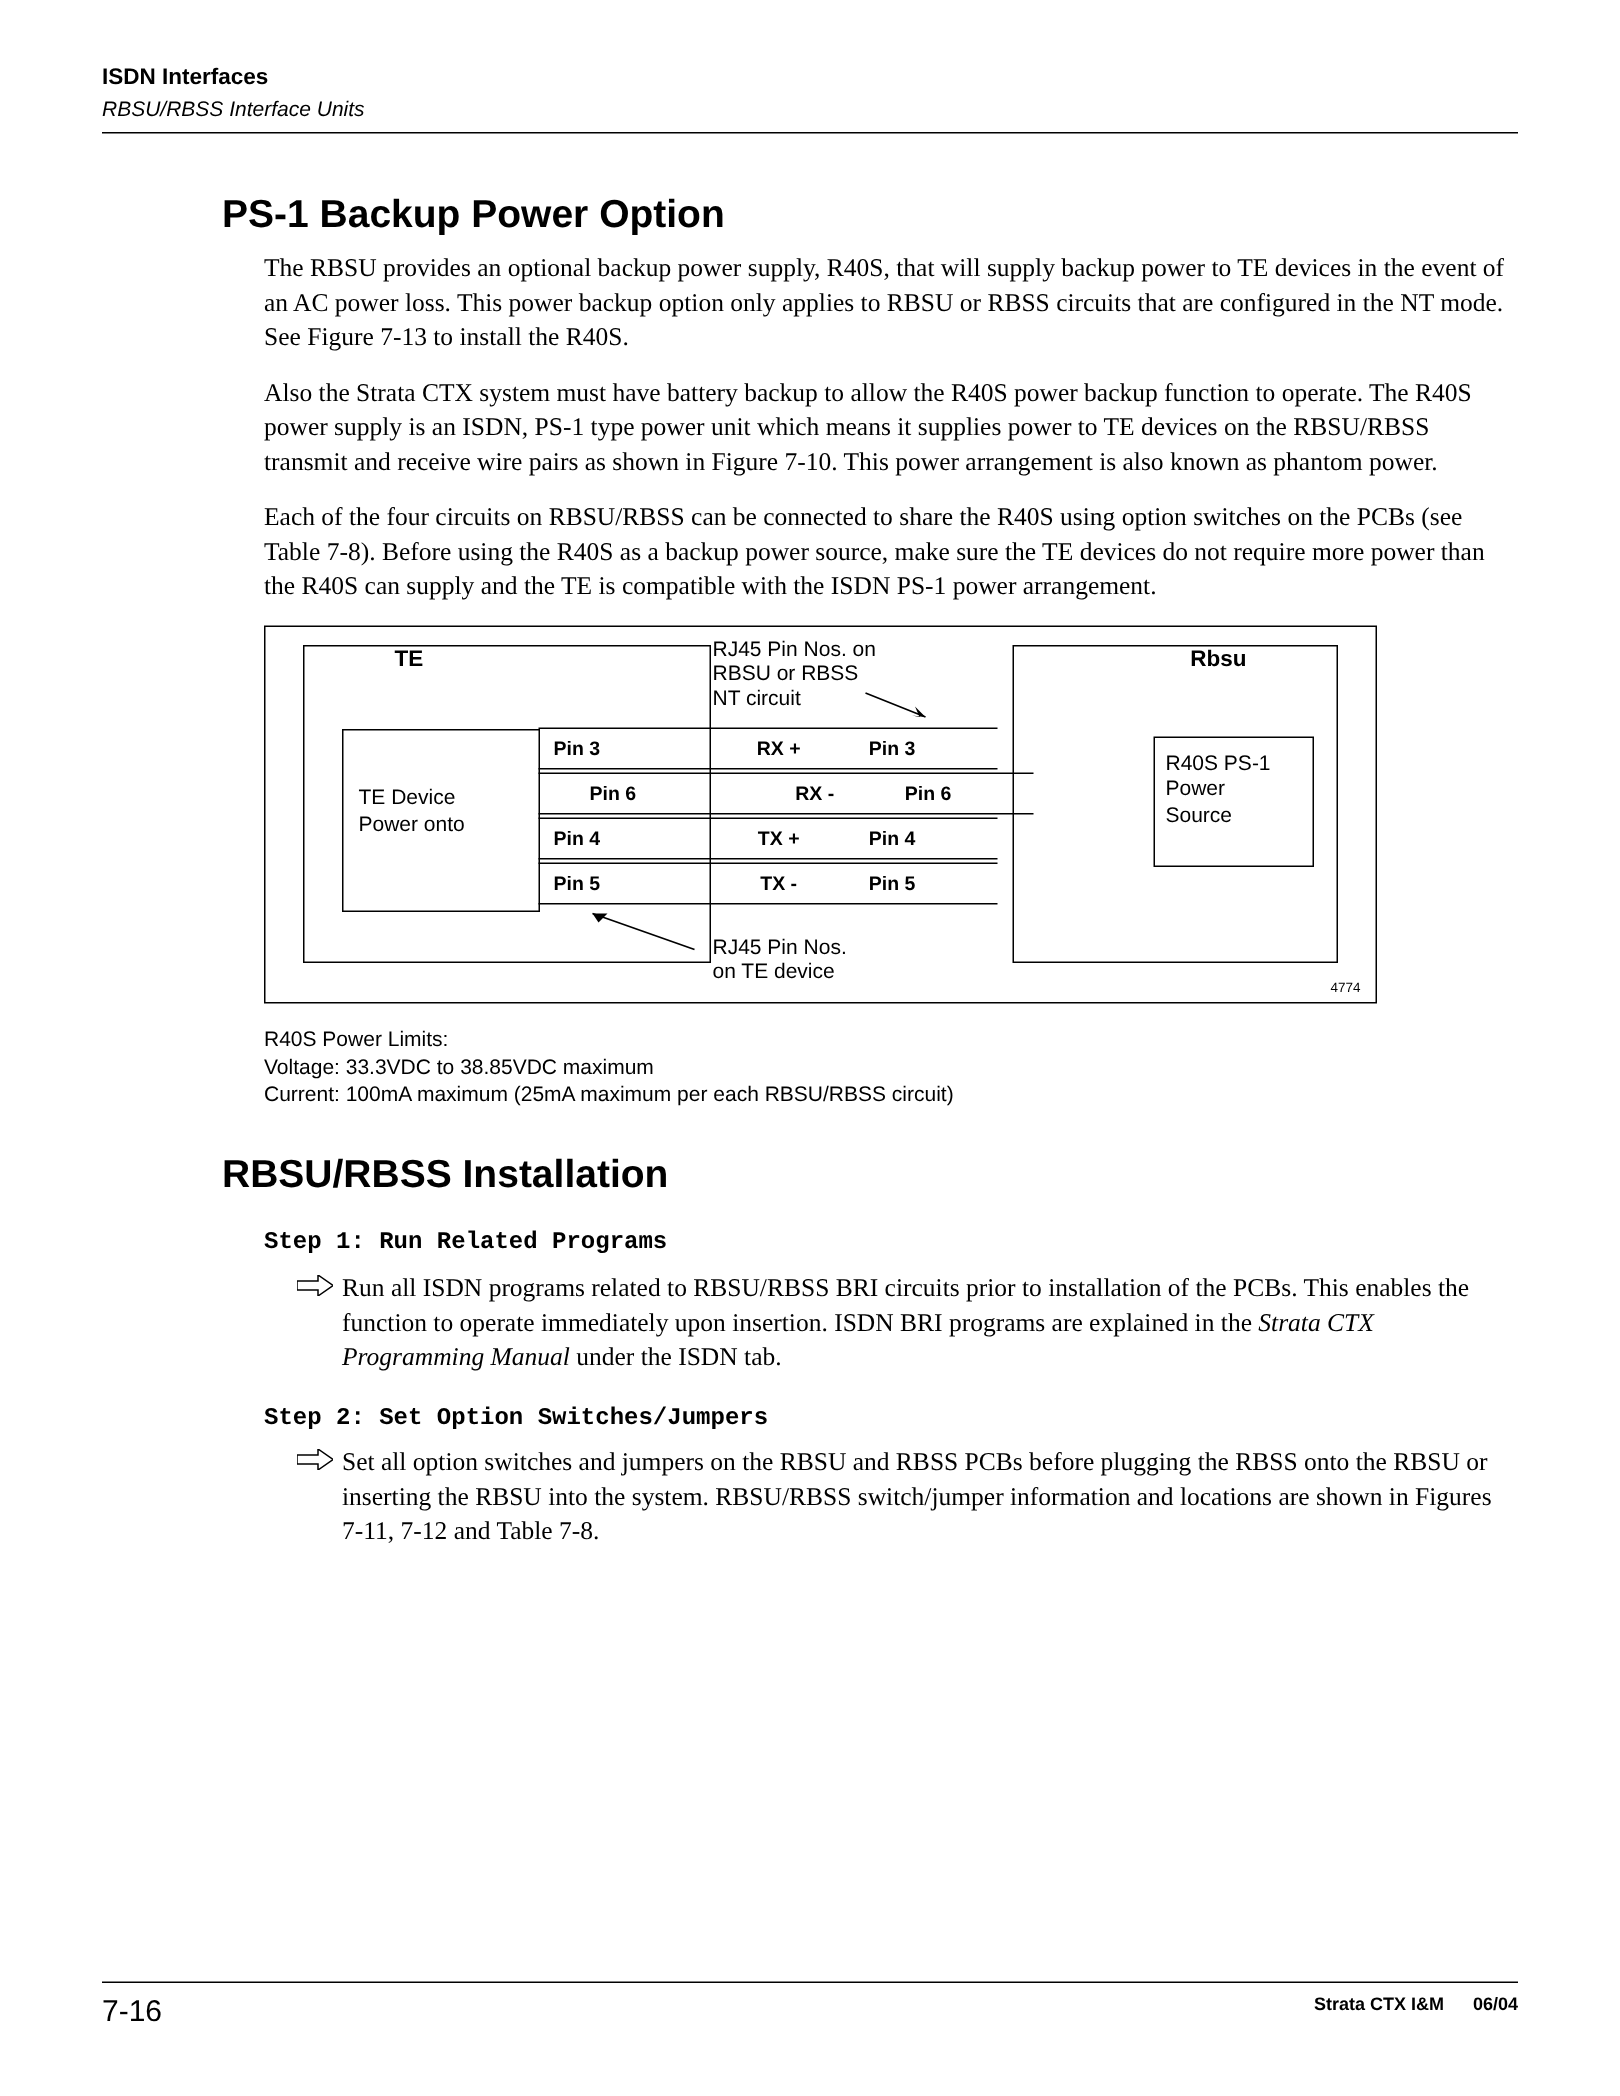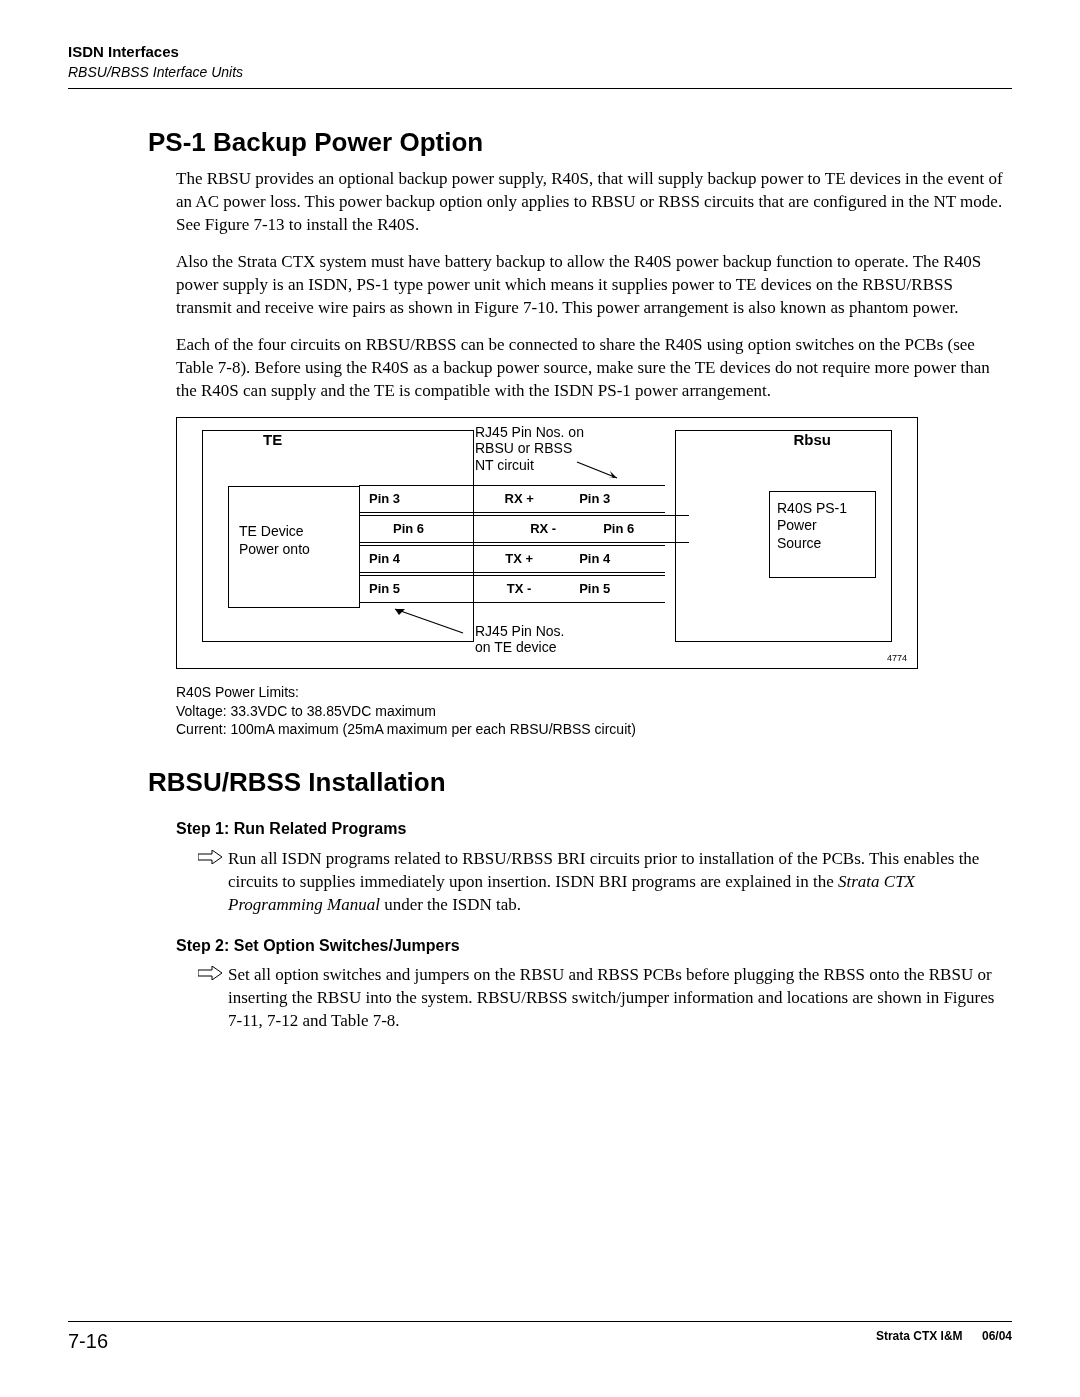--- a/index.html
+++ b/index.html
@@ -175,21 +175,21 @@
     margin: 14px 0 0 28px;
     line-height: 1.35;
   }
   .fig-caption {
     font-family: Arial, Helvetica, sans-serif;
     font-weight: bold;
     font-size: 14px;
     margin: 22px 0 0 28px;
   }
   h3.step {
-    font-family: Liberation Sans, sans-serif;
+    font-family: Liberation Mono, monospace;
     font-weight: bold;
     font-size: 16px;
     margin: 18px 0 8px 28px;
   }
   .step-item {
     display: flex;
     margin: 0 0 14px 50px;
   }
   .arrow-bullet {
     flex: 0 0 30px;
@@ -302,21 +302,21 @@
     <h2 class="section" style="margin-top:26px;">RBSU/RBSS Installation</h2>
 
     <h3 class="step">Step 1:  Run Related Programs</h3>
     <div class="step-item">
       <div class="arrow-bullet">
         <svg width="24" height="14" viewBox="0 0 24 14">
           <polygon points="0,4 14,4 14,0 24,7 14,14 14,10 0,10" fill="none" stroke="#000" stroke-width="1"></polygon>
         </svg>
       </div>
       <div class="step-text">
-        <span>Run all ISDN programs related to RBSU/RBSS BRI circuits prior to installation of the PCBs. This enables the circuits to supplies immediately upon insertion. ISDN BRI programs are explained in the </span><span class="italic">Strata CTX Programming Manual</span><span> under the ISDN tab.</span>
+        <span>Run all ISDN programs related to RBSU/RBSS BRI circuits prior to installation of the PCBs. This enables the function to operate immediately upon insertion. ISDN BRI programs are explained in the </span><span class="italic">Strata CTX Programming Manual</span><span> under the ISDN tab.</span>
       </div>
     </div>
 
     <h3 class="step">Step 2:  Set Option Switches/Jumpers</h3>
     <div class="step-item">
       <div class="arrow-bullet">
         <svg width="24" height="14" viewBox="0 0 24 14">
           <polygon points="0,4 14,4 14,0 24,7 14,14 14,10 0,10" fill="none" stroke="#000" stroke-width="1"></polygon>
         </svg>
       </div>

